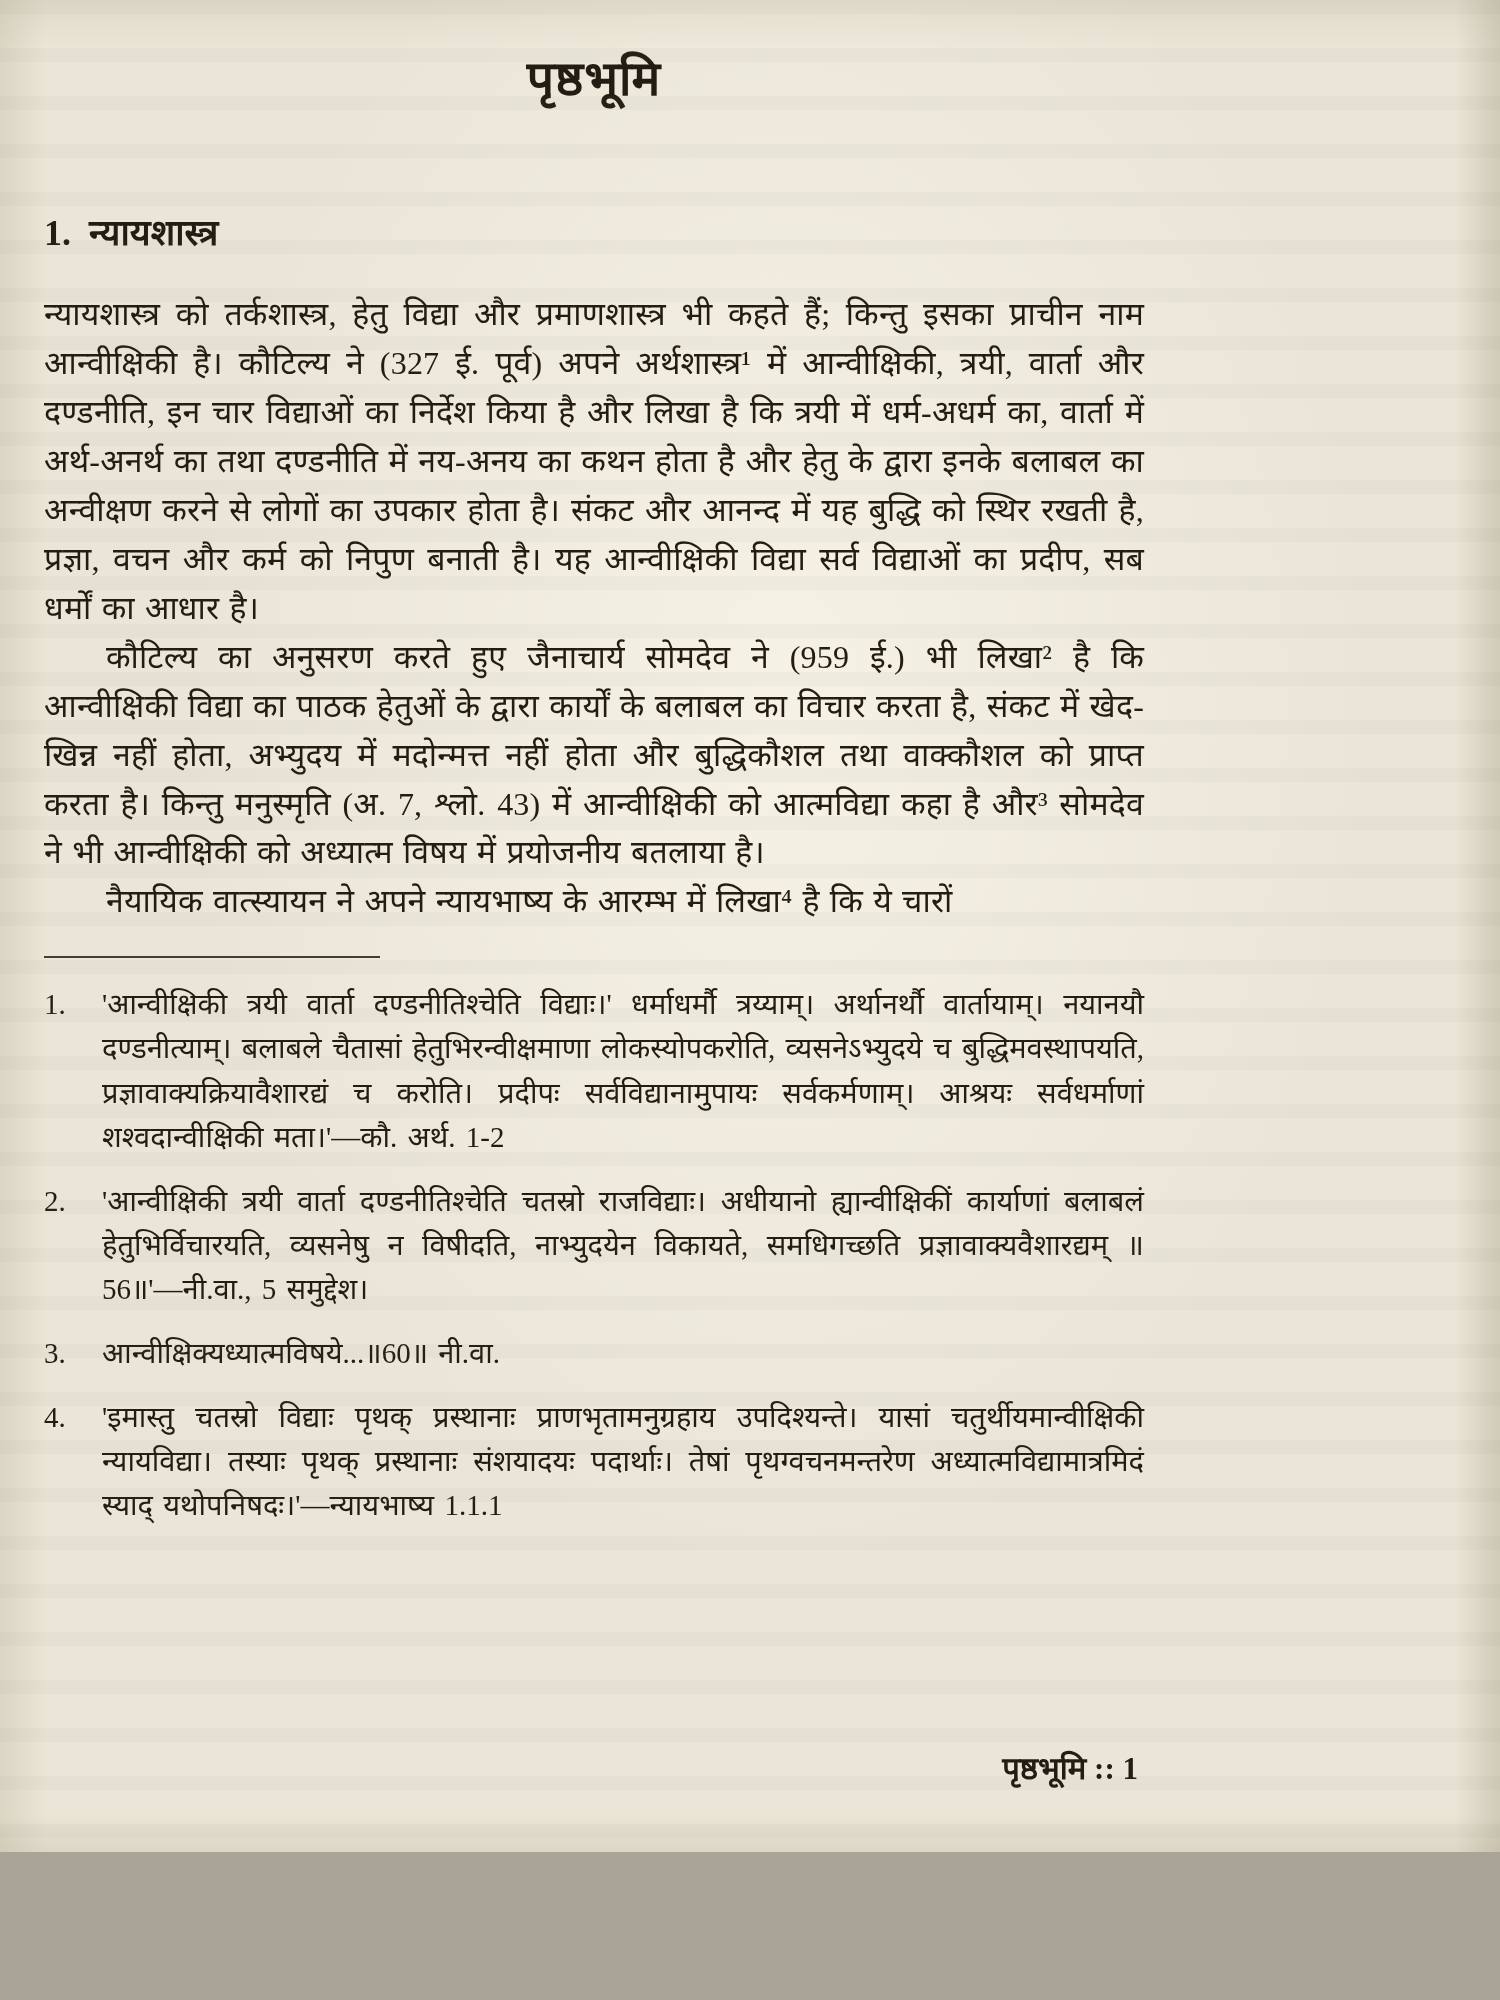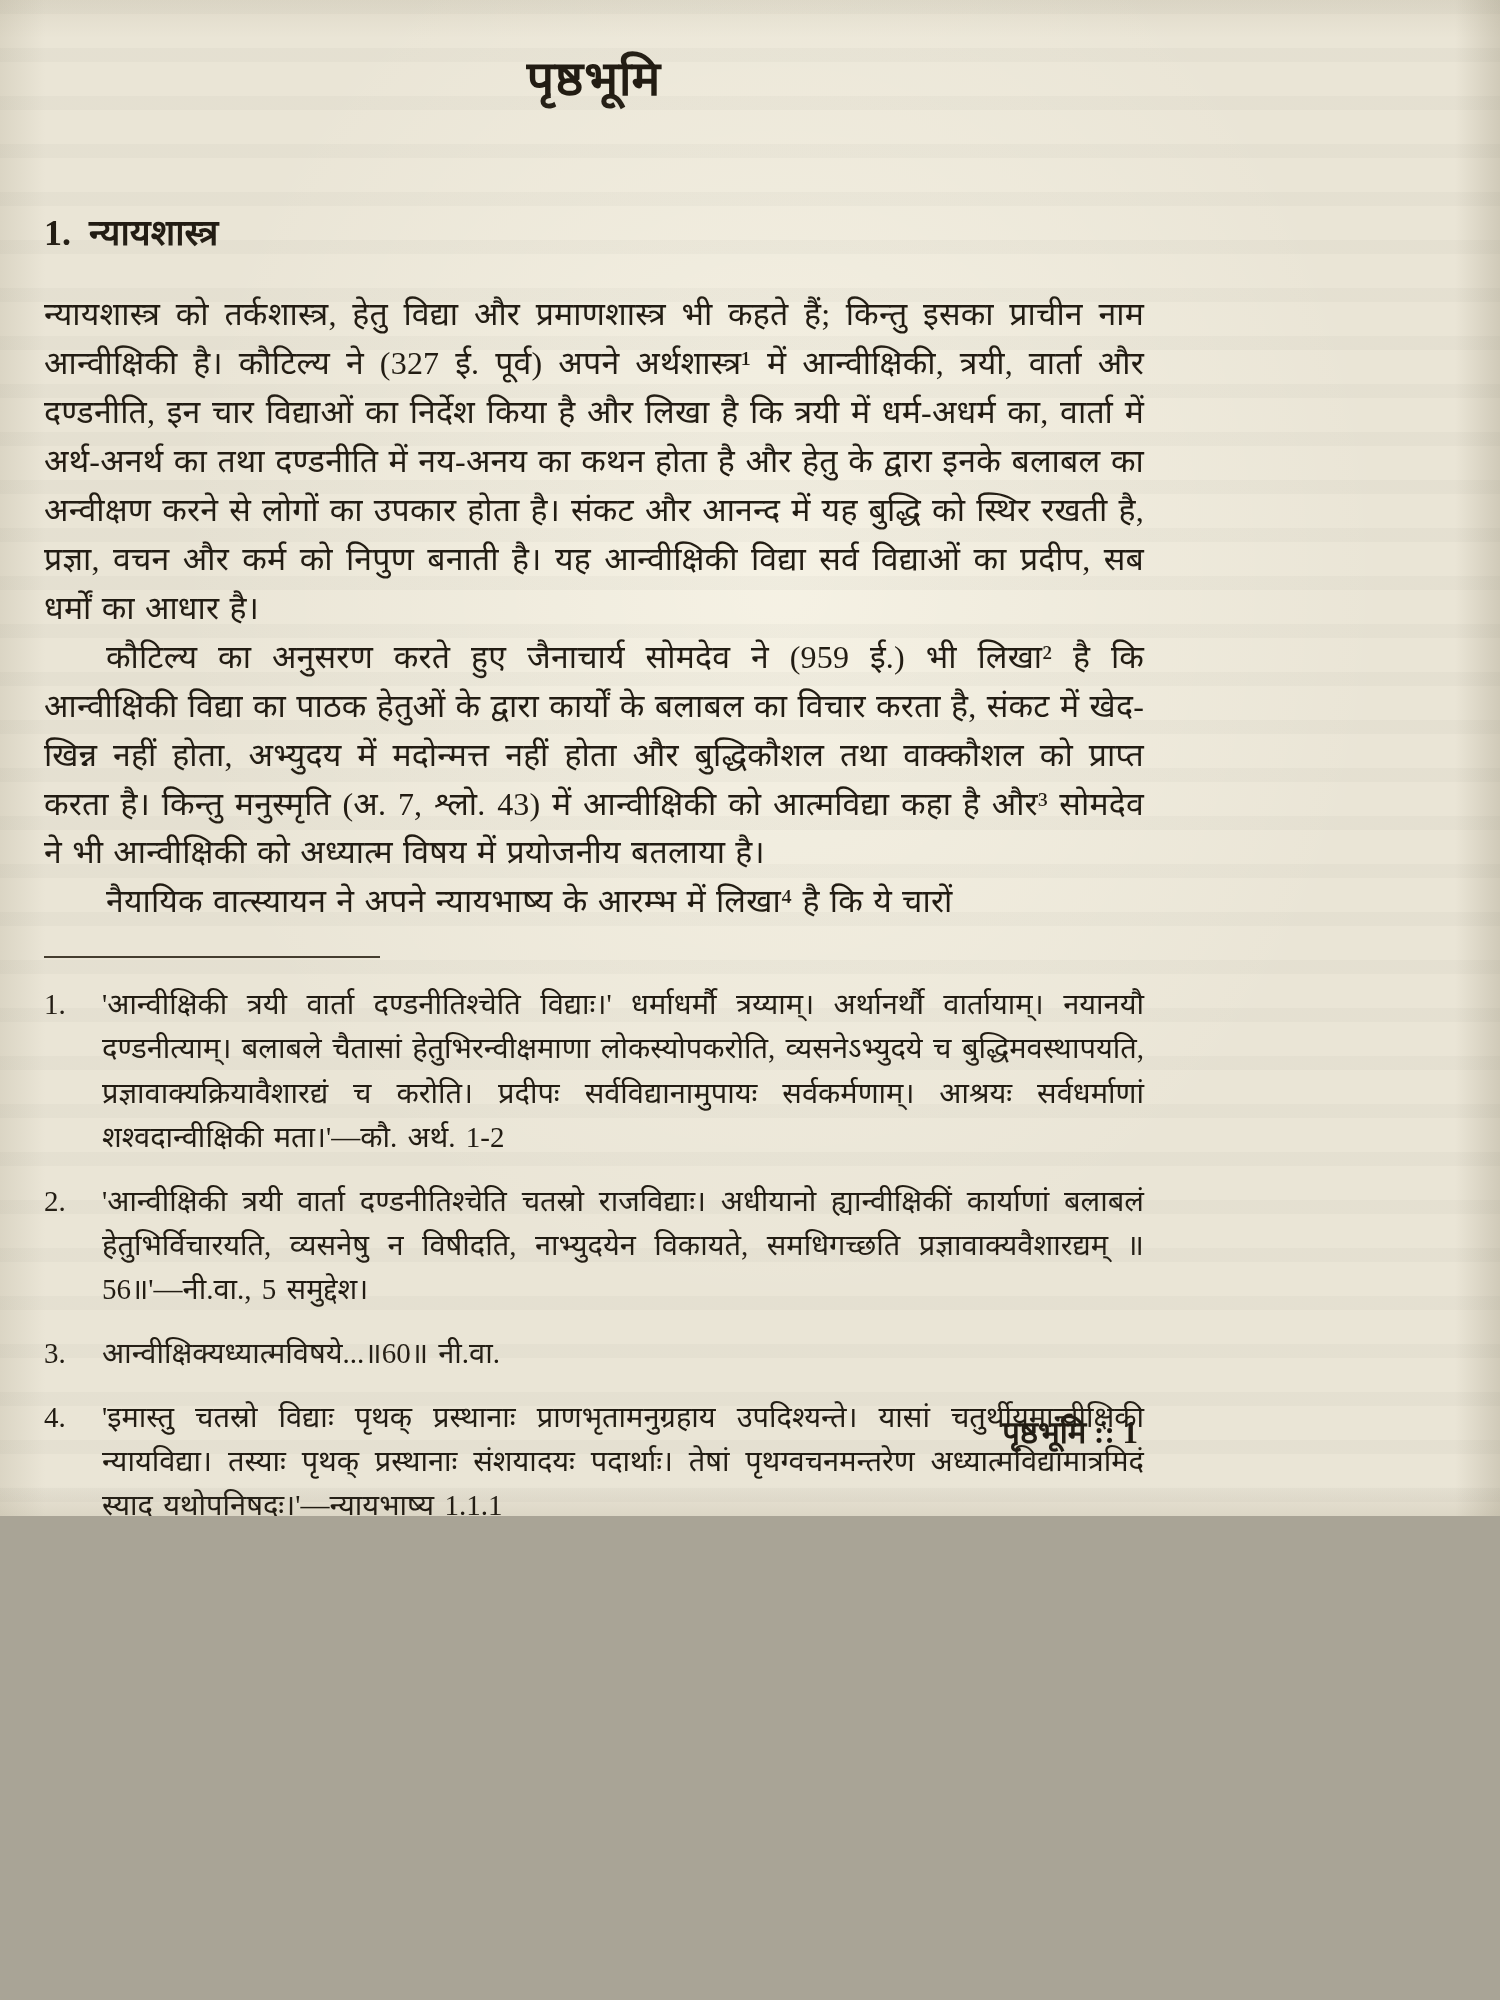--- a/index.html
+++ b/index.html
@@ -1,18 +1,18 @@
 <!DOCTYPE html>
 <html lang="hi"><head>
 <meta charset="utf-8">
 <style>
   html,body{margin:0;padding:0;background:#a9a496;}
   .page{
     position:relative;
-    width:1500px;height:1516px;
+    width:1500px;height:1852px;
     margin:0 auto;
     box-sizing:border-box;
     background:#eae5d6;
     background-image:
       radial-gradient(ellipse at 52% 38%, rgba(255,252,240,.55) 0%, rgba(255,252,240,0) 55%),
       linear-gradient(90deg, rgba(180,172,150,.28) 0%, rgba(180,172,150,0) 3%, rgba(180,172,150,0) 97%, rgba(160,152,130,.35) 100%),
       linear-gradient(180deg, rgba(190,182,160,.25) 0%, rgba(190,182,160,0) 2.5%, rgba(190,182,160,0) 98%, rgba(170,162,140,.22) 100%);
     font-family:"Liberation Serif","DejaVu Serif",serif;
     color:#221c13;
     padding:30px 356px 0 44px;

